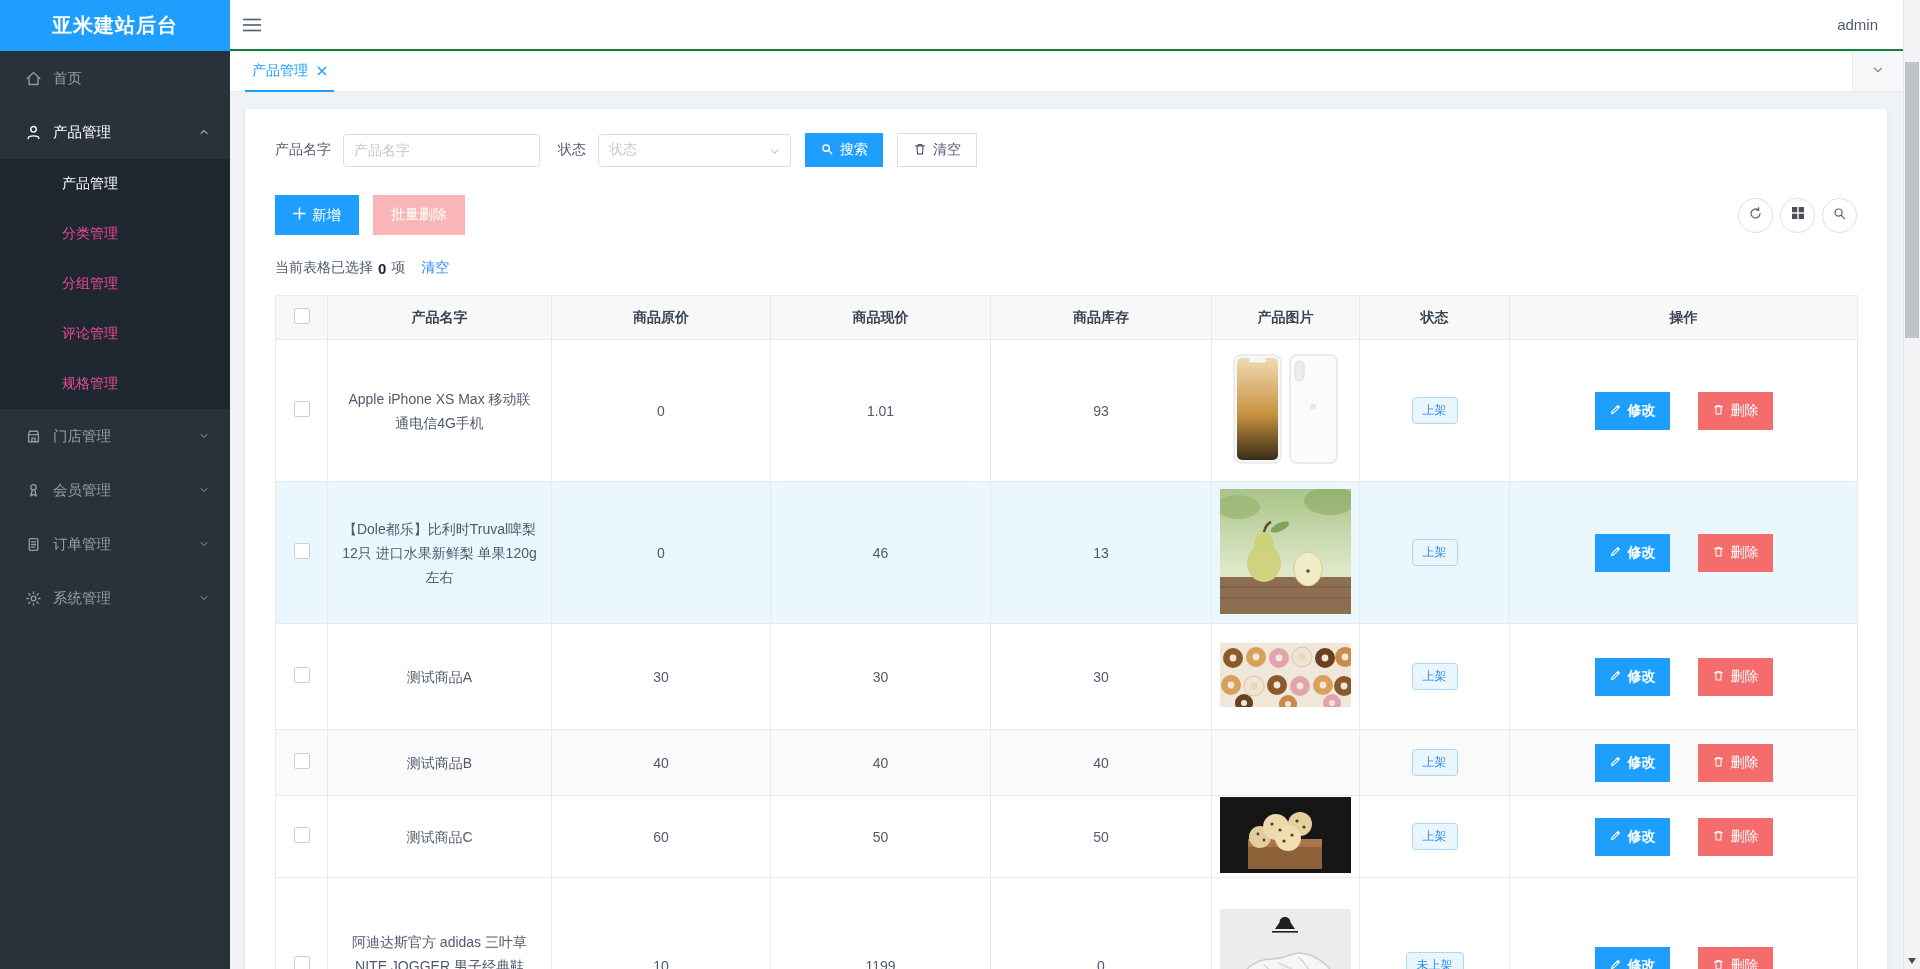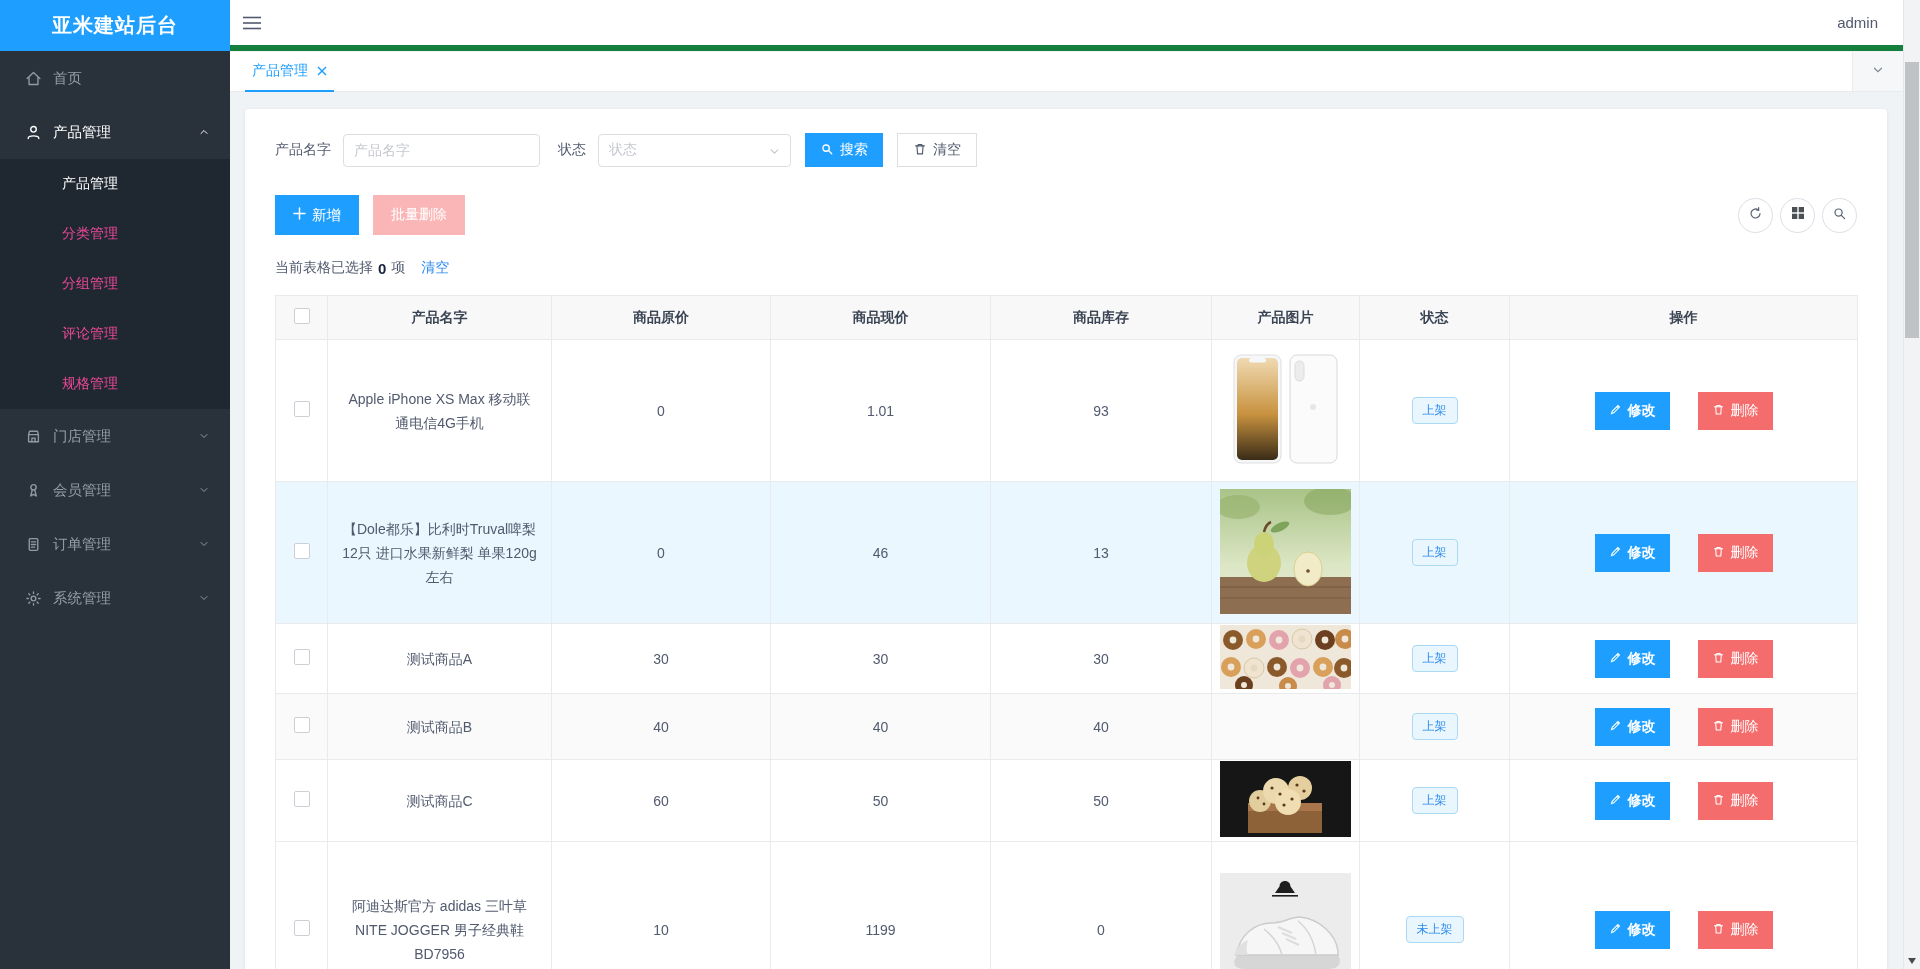--- a/index.html
+++ b/index.html
@@ -16,21 +16,21 @@
   .mitem .chev { margin-left:auto; display:inline-flex; }
   .mitem.active { color:#ffffff; }
   .submenu { background:#1f2830; }
   .sitem { height:50px; display:flex; align-items:center; padding-left:62px; color:#ec4899; font-size:14px; cursor:pointer; }
   .sitem.active { color:#ffffff; }
   svg.ic { stroke:#8f9aa3; fill:none; stroke-width:1.3; stroke-linecap:round; stroke-linejoin:round; }
   .mitem.active svg.ic { stroke:#ffffff; }
 
   
   .header { position:absolute; left:230px; top:0; right:0; height:51px; background:#fff;
-            border-bottom:6px solid #15803d; display:flex; align-items:center; padding:0 42px 0 12px; z-index:2; }
+            border-bottom:2px solid #15803d; display:flex; align-items:center; padding:0 42px 0 12px; z-index:2; }
   .burger { display:inline-flex; cursor:pointer; }
   .username { margin-left:auto; font-size:15px; color:#515a6e; cursor:pointer; }
 
   
   .tabbar { position:absolute; left:230px; top:52px; right:17px; height:40px; background:#fff;
             border-bottom:1px solid #e8eaec; z-index:2; }
   .tab { display:inline-flex; align-items:center; gap:9px; height:40px; margin-left:15px; padding:0 7px;
          color:#1e9fff; font-size:14px; border-bottom:2px solid #1e9fff; cursor:pointer; }
   .tab-toggle { position:absolute; right:0; top:0; width:51px; height:39px; background:#f5f7f8;
                 border-left:1px solid #e8eaec; display:flex; align-items:center; justify-content:center; cursor:pointer; }
@@ -64,21 +64,21 @@
   .sel-row { margin-top:24px; font-size:14px; color:#515a6e; display:flex; align-items:center;text-align:right; }
   .sel-count { font-weight:bold; color:#17233d; margin:0 5px; font-size:15px; }
   .link { color:#2d8cf0; margin-left:16px; cursor:pointer; }
 
   
   table.grid { margin-top:18px; width:1582px; border-collapse:collapse; table-layout:fixed; }
   .grid th, .grid td { border:1px solid #e8eaec; text-align:center; vertical-align:middle; font-size:14px; }
   .grid th { height:44px; background:#f8f8f9; color:#3b4554; font-weight:bold; }
   .grid td { color:#515a6e; }
   .name-cell { padding:0 14px; line-height:24px; }
-  tr.r1 td { height:142px; } tr.r2 td { height:142px; } tr.r3 td { height:70px; }
+  tr.r1 td { height:142px; } tr.r2 td { height:142px; } tr.r3 td { height:106px; }
   tr.r4 td { height:66px; } tr.r5 td { height:82px; } tr.r6 td { height:176px; }
   tr.hover-row td { background:#eaf7fe; }
   tr.stripe td { background:#fafafa; }
   .cb { display:inline-block; width:16px; height:16px; border:1px solid #ccd0d6; border-radius:2px; background:#fff; cursor:pointer; }
   .pimg { display:inline-flex; line-height:0; }
   .badge { display:inline-block; padding:4px 10px; font-size:12px; color:#2d8cf0; background:#eaf6fe;
            border:1px solid #abd9f3; border-radius:4px; white-space:nowrap; }
   .btn-edit { background:#1e9fff; color:#fff; height:38px; padding:0 14px;font-weight:bold; }
   .btn-del  { background:#f56c6c; color:#fff; height:38px; padding:0 14px; margin-left:28px; }
 

